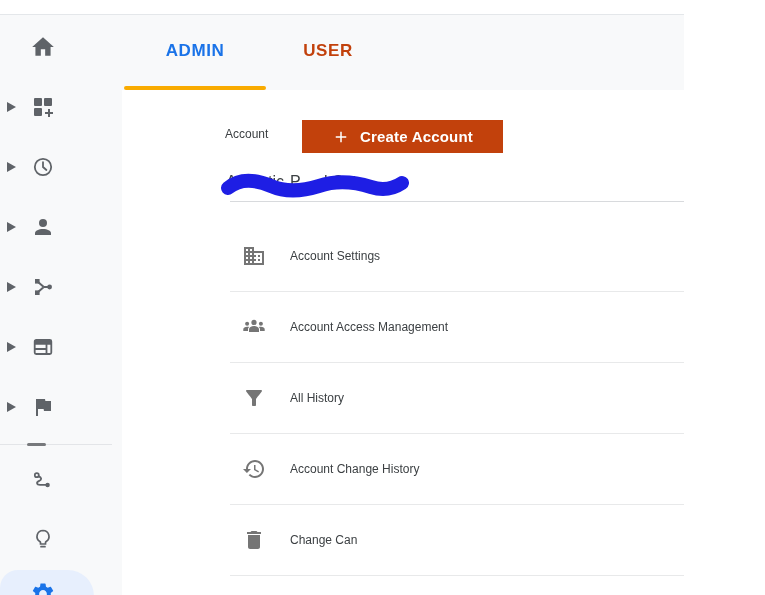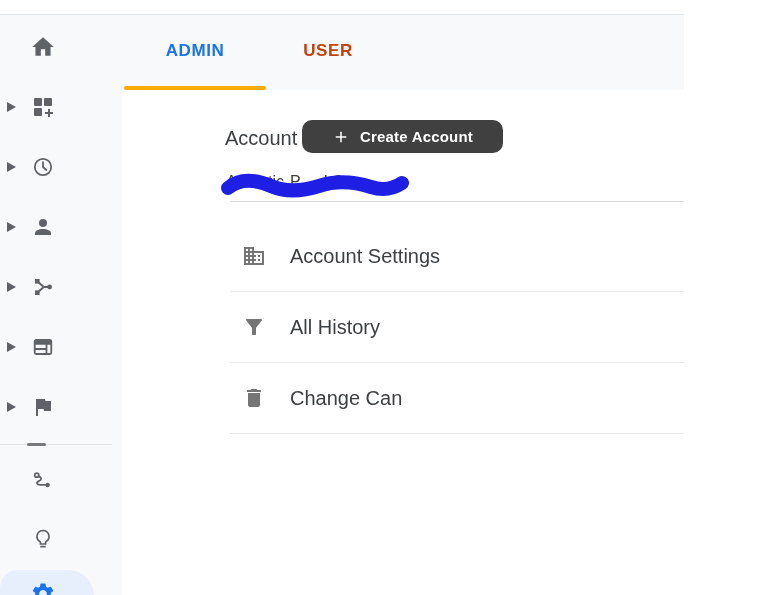--- a/index.html
+++ b/index.html
@@ -18,35 +18,35 @@
   .tab-user{left:266px;width:124px;color:#c2410c;}
   .tab-underline{position:absolute;top:86px;left:124px;width:142px;height:4px;background:#f9ab00;border-radius:2px;}
   
   .side-item{position:absolute;left:0;width:122px;height:48px;cursor:pointer;}
   .side-icon{position:absolute;left:31px;width:24px;height:24px;}
   .chev{position:absolute;left:7px;width:9px;height:10px;}
   .side-divider{position:absolute;left:0;top:444px;width:112px;height:1px;background:#e3e5e8;}
   .side-dash{position:absolute;left:27px;top:443px;width:19px;height:3px;background:#77797c;border-radius:2px;}
   .admin-pill{position:absolute;left:0;top:570px;width:94px;height:40px;background:#e7effd;border-radius:18px 26px 0 0;}
   
-  .account-label{position:absolute;left:225px;top:127px;font-size:20px;color:#3c4043;}
-  .create-btn{position:absolute;left:302px;top:120px;width:201px;height:33px;background:#404040;border:none;
-              border-radius:10px;display:flex;align-items:center;justify-content:center;gap:10px;cursor:pointer;}
+  .account-label{position:absolute;left:225px;top:127px;font-size:12px;color:#3c4043;}
+  .create-btn{position:absolute;left:302px;top:120px;width:201px;height:33px;background:#c2410c;border:none;
+              border-radius:0;display:flex;align-items:center;justify-content:center;gap:10px;cursor:pointer;}
   .create-btn .lbl{color:#fff;font-size:15px;font-weight:bold;letter-spacing:.2px;font-family:"Liberation Sans",sans-serif;}
   .selector{position:absolute;left:222px;top:163px;width:486px;height:38px;cursor:pointer;}
   .frag{position:absolute;top:10px;font-size:16px;color:#3c4043;}
   .scribble{position:absolute;left:-3px;top:4px;}
   .caret{position:absolute;left:462px;top:16px;width:0;height:0;
          border-left:7px solid transparent;border-right:7px solid transparent;border-top:8px solid #424242;}
   .selector-underline{position:absolute;left:230px;top:201px;width:476px;height:1px;background:#d8dadd;}
   
   .menu{position:absolute;left:230px;top:221px;width:476px;list-style:none;margin:0;padding:0;}
   .menu li{height:70px;border-bottom:1px solid #e8e9ea;display:flex;align-items:center;cursor:pointer;background:#fff;}
   .menu .mi-icon{width:24px;height:24px;margin-left:12px;flex:none;}
-  .menu .mi-label{margin-left:24px;font-size:20px;color:#3c4043;}
+  .menu .mi-label{margin-left:24px;font-size:12px;color:#3c4043;}
   
   .splitter-line{position:absolute;left:757px;top:220px;width:1px;height:375px;background:#d5d8db;}
   .splitter-handle{position:absolute;left:745px;top:240px;width:27px;height:27px;border-radius:50%;
                    background:#fff;border:1px solid #dadce0;box-shadow:0 1px 2px rgba(0,0,0,.08);
                    display:flex;align-items:center;justify-content:center;cursor:pointer;}
   svg{display:block;}
 </style>
 </head>
 <body>
 
@@ -192,23 +192,42 @@
 
   <ul class="menu">
     <li>
       <svg class="mi-icon" viewBox="0 0 24 24">
           <path fill="#757575" d="M12 7V3H2v18h20V7H12zM6 19H4v-2h2v2zm0-4H4v-2h2v2zm0-4H4V9h2v2zm0-4H4V5h2v2zm4 12H8v-2h2v2zm0-4H8v-2h2v2zm0-4H8V9h2v2zm0-4H8V5h2v2zm10 12h-8v-2h2v-2h-2v-2h2v-2h-2V9h8v10zm-2-8h-2v2h2v-2zm0 4h-2v2h2v-2z"></path>
         </svg>
       <span class="mi-label">Account Settings</span>
     </li>
     <li>
       <svg class="mi-icon" viewBox="0 0 24 24">
+          <g fill="#757575">
+            <circle cx="12" cy="7.4" r="2.6"></circle>
+            <circle cx="5.1" cy="8.8" r="2"></circle>
+            <circle cx="18.9" cy="8.8" r="2"></circle>
+            <path d="M12 11c-2.8 0-5 1.4-5 3.2V17h10v-2.8c0-1.8-2.2-3.2-5-3.2z"></path>
+            <path d="M5.1 11.8c-2.1 0-3.8 1-3.8 2.3V16H6v-1.8c0-.9.5-1.7 1.3-2.2-.7-.1-1.4-.2-2.2-.2z"></path>
+            <path d="M18.9 11.8c2.1 0 3.8 1 3.8 2.3V16H18v-1.8c0-.9-.5-1.7-1.3-2.2.7-.1 1.4-.2 2.2-.2z"></path>
+          </g>
+        </svg>
+      <span class="mi-label">Account Access Management</span>
+    </li>
+    <li>
+      <svg class="mi-icon" viewBox="0 0 24 24">
           <path fill="#757575" d="M4.25 5.61C6.57 8.59 10 13 10 13v6c0 .55.45 1 1 1h2c.55 0 1-.45 1-1v-6s3.43-4.41 5.75-7.39c.51-.66.04-1.61-.79-1.61H5.04c-.83 0-1.3.95-.79 1.61z"></path>
         </svg>
       <span class="mi-label">All History</span>
+    </li>
+    <li>
+      <svg class="mi-icon" viewBox="0 0 24 24">
+          <path fill="#757575" d="M13 3c-4.97 0-9 4.03-9 9H1l3.89 3.89.07.14L9 12H6c0-3.87 3.13-7 7-7s7 3.13 7 7-3.13 7-7 7c-1.93 0-3.68-.79-4.94-2.06l-1.42 1.42C8.27 19.99 10.51 21 13 21c4.97 0 9-4.03 9-9s-4.03-9-9-9zm-1 5v5l4.28 2.54.72-1.21-3.5-2.08V8z"></path>
+        </svg>
+      <span class="mi-label">Account Change History</span>
     </li>
     <li>
       <svg class="mi-icon" viewBox="0 0 24 24">
           <path fill="#757575" d="M6 19c0 1.1.9 2 2 2h8c1.1 0 2-.9 2-2V7H6v12zM19 4h-3.5l-1-1h-5l-1 1H5v2h14V4z"></path>
         </svg>
       <span class="mi-label">Change Can</span>
     </li>
   </ul>
 
   <div class="splitter-line"></div>

